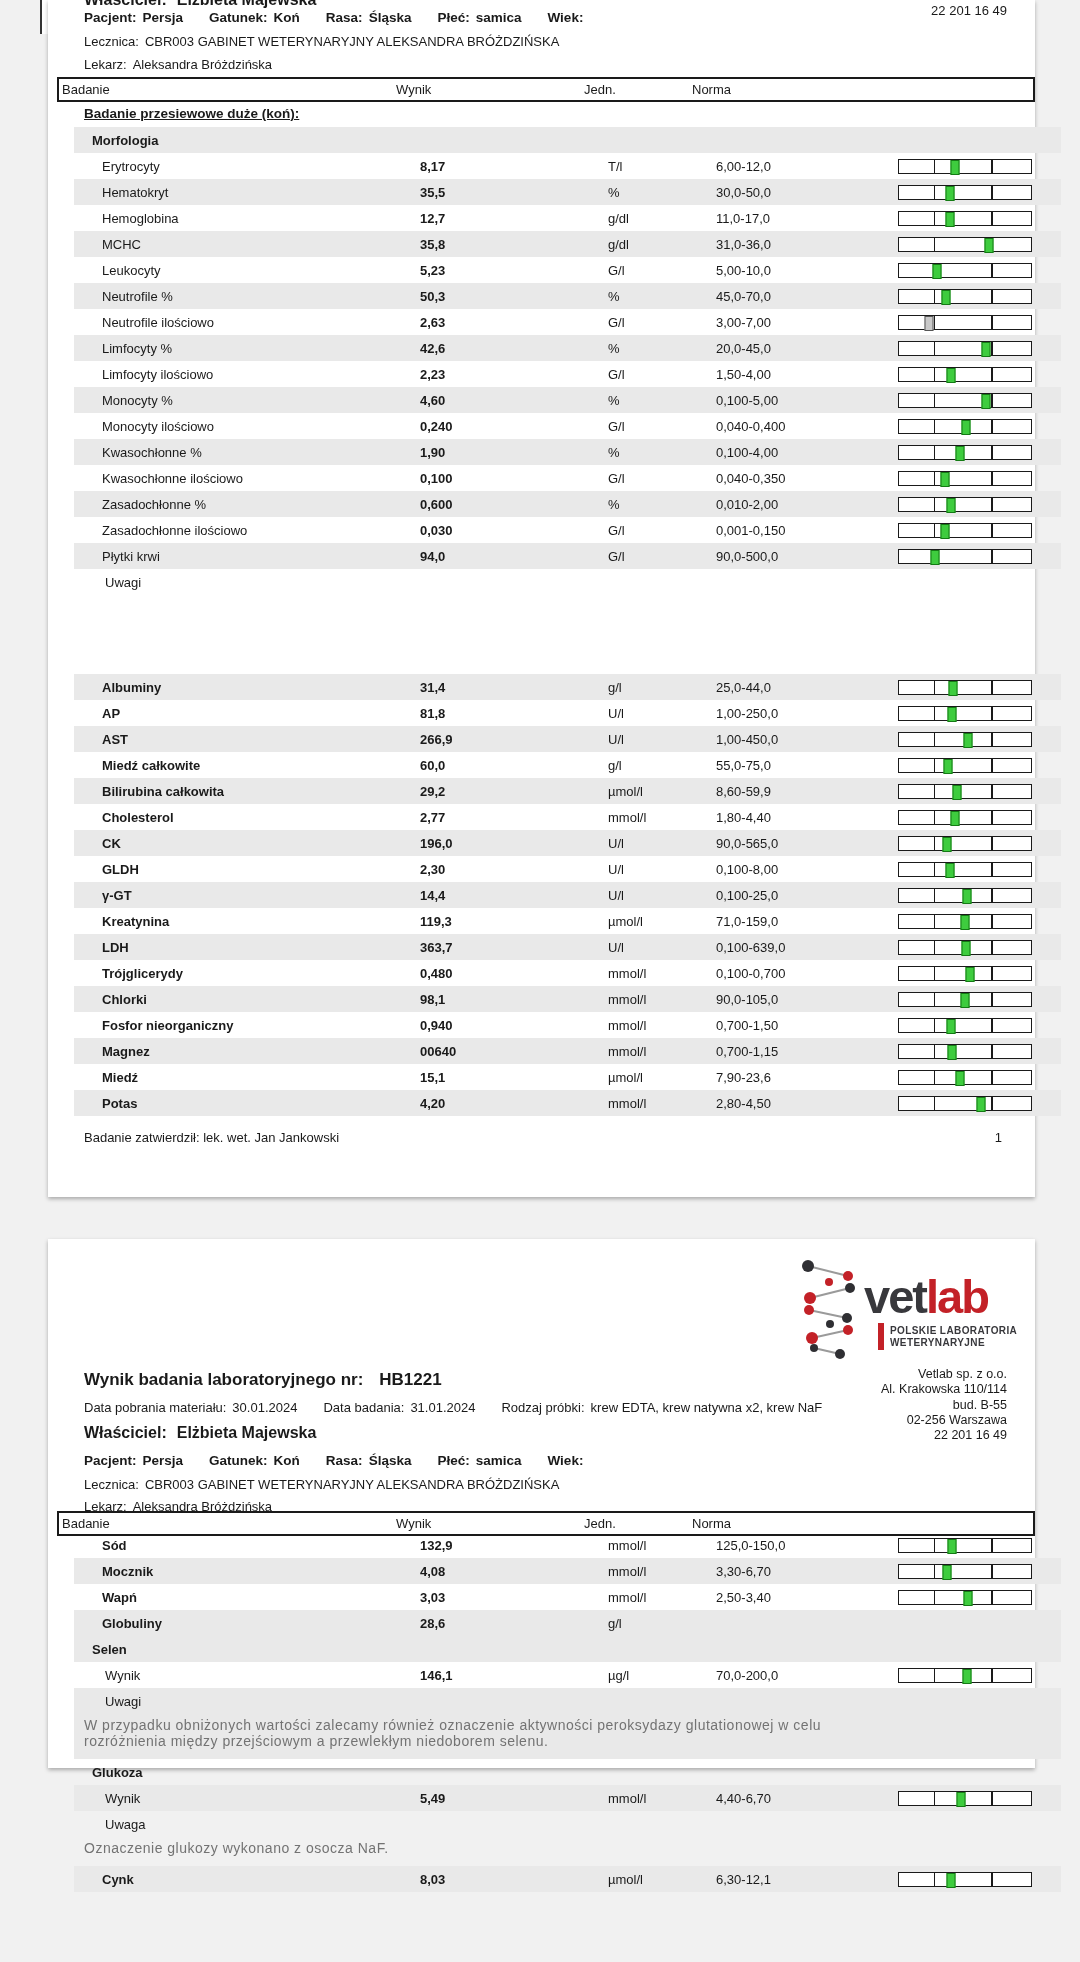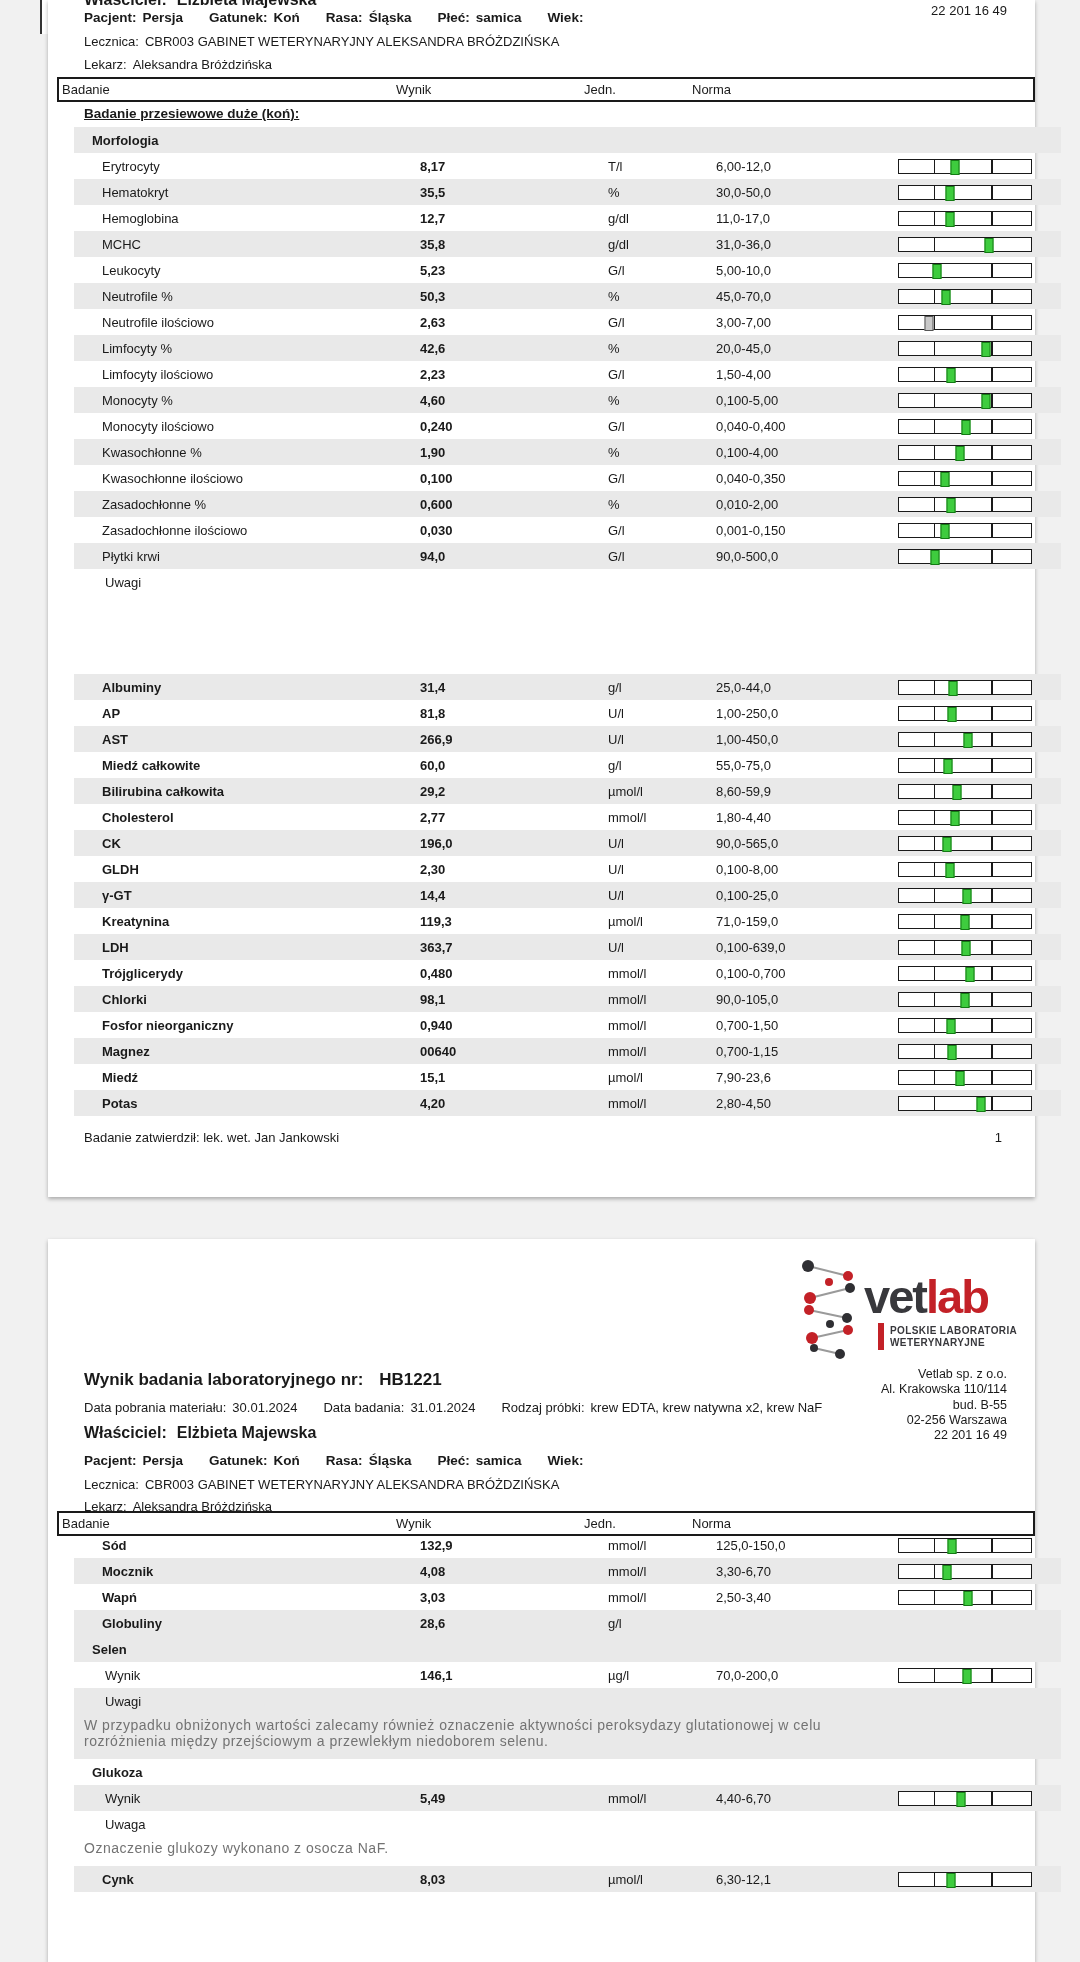--- a/index.html
+++ b/index.html
@@ -1,20 +1,20 @@
 <!DOCTYPE html>
 <html><head>
 <meta charset="utf-8">
 <style>
   html,body{margin:0;padding:0;width:1080px;height:1962px;overflow:hidden;
     background:#f1f1f1;font-family:"Liberation Sans",sans-serif;color:#1a1a1a;}
   .page{position:absolute;left:48px;width:987px;background:#fff;
     box-shadow:0 2px 4px rgba(0,0,0,.3);}
   #page1{top:0;height:1197px;}
-  #page2{top:1239px;height:723px;}
+  #page2{top:1239px;height:529px;}
   .abs{position:absolute;padding-left:26px;}
   
   .owner-line{font-weight:bold;font-size:16px;white-space:nowrap;}
   .owner-line .fvalue{margin-left:10px;}
   .patient-line{font-weight:bold;font-size:13.5px;white-space:nowrap;}
   .meta-line{font-size:13px;white-space:nowrap;}
   .pair{margin-right:26px;}
   .pair .flabel{margin-right:6px;}
   .plain-line{font-size:13px;white-space:nowrap;}
   .plain-line .flabel{margin-right:6px;}

